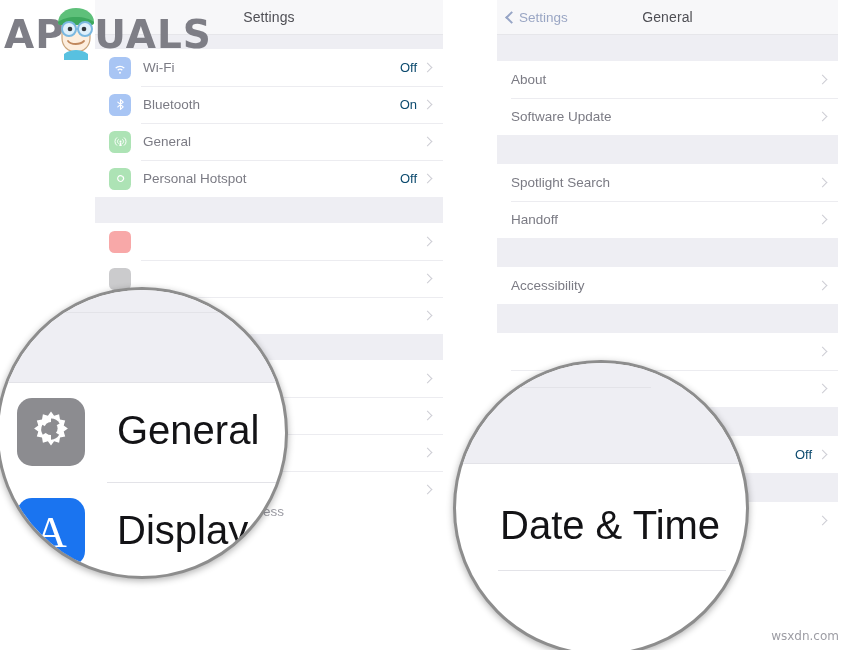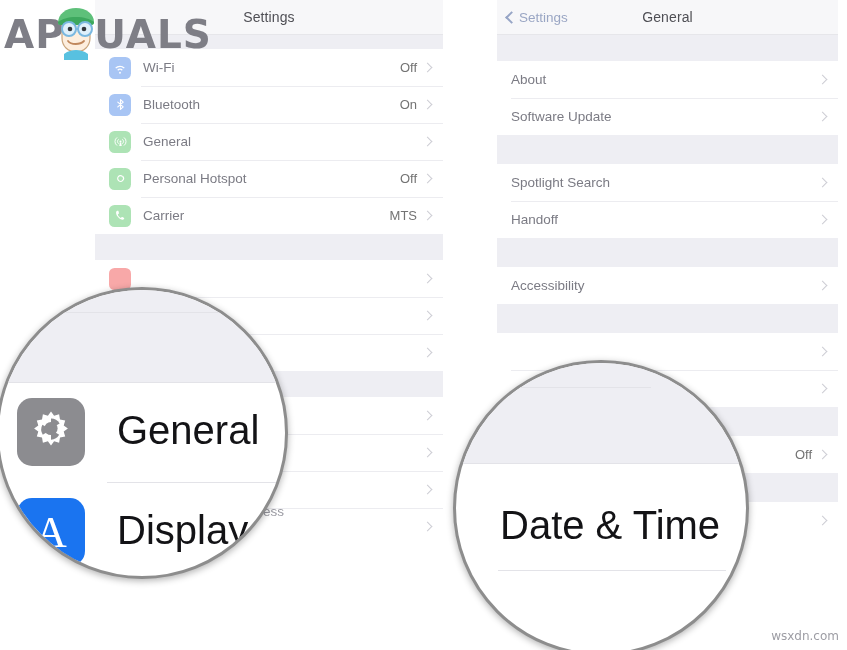--- a/index.html
+++ b/index.html
@@ -80,21 +80,21 @@
     opacity: .45;
   }
   .row-label {
     font-size: 13.5px;
     color: #7b7b84;
     flex: 1 1 auto;
     white-space: nowrap;
   }
   .row-value {
     font-size: 13px;
-    color: #737373;
+    color: #0c4a6e;
     margin-right: 7px;
     white-space: nowrap;
   }
   .chev {
     width: 7px; height: 7px;
     border-top: 1.6px solid #cdcdd4;
     border-right: 1.6px solid #cdcdd4;
     transform: rotate(45deg);
     flex: 0 0 auto;
   }
@@ -234,30 +234,20 @@
         <span class="row-icon" style="background:#4bc25c">
           <svg width="15" height="15" viewBox="0 0 24 24" fill="none" stroke="#fff" stroke-width="1.8">
               <path d="M15 8.5a4.5 4.5 0 1 0-6 6.8 4.5 4.5 0 1 0 6.3-6.9"></path>
             </svg>
         </span>
         <span class="row-label">Personal Hotspot</span>
         <span class="row-value">Off</span>
         <span class="chev"></span>
       </div>
 
-      <div class="row indent">
-        <span class="row-icon" style="background:#4bc25c">
-          <svg width="13" height="13" viewBox="0 0 24 24" fill="#fff">
-              <path d="M6.6 3c-1 0-2.2.8-2.6 2-.8 2.4.4 6.3 3.4 9.9 3 3.6 6.6 5.6 9 5.1 1.3-.3 2.3-1.4 2.4-2.4.1-.6-.2-1-.7-1.3l-2.7-1.5c-.6-.3-1.1-.2-1.5.3l-.9 1c-.3.4-.7.4-1.1.2-1-.6-2-1.5-2.9-2.6-.9-1.1-1.5-2.2-1.8-3.3-.1-.5 0-.8.4-1.1l1.1-.7c.5-.3.7-.8.5-1.4L8.2 3.9C8 3.3 7.4 3 6.6 3z"></path>
-            </svg>
-        </span>
-        <span class="row-label">Carrier</span>
-        <span class="row-value">MTS</span>
-        <span class="chev"></span>
-      </div>
     </div>
 
     <div class="spacer" style="height:26px"></div>
     <div>
       <div class="row indent">
         <span class="row-icon" style="background:#ef3f3f"></span>
         <span class="row-label"></span>
         <span class="chev"></span>
       </div>
       <div class="row indent">

